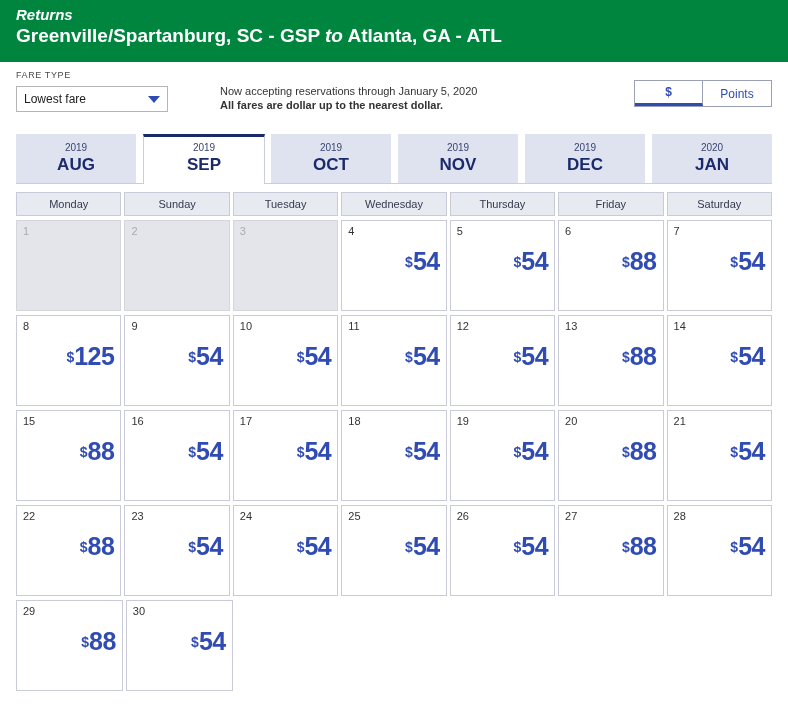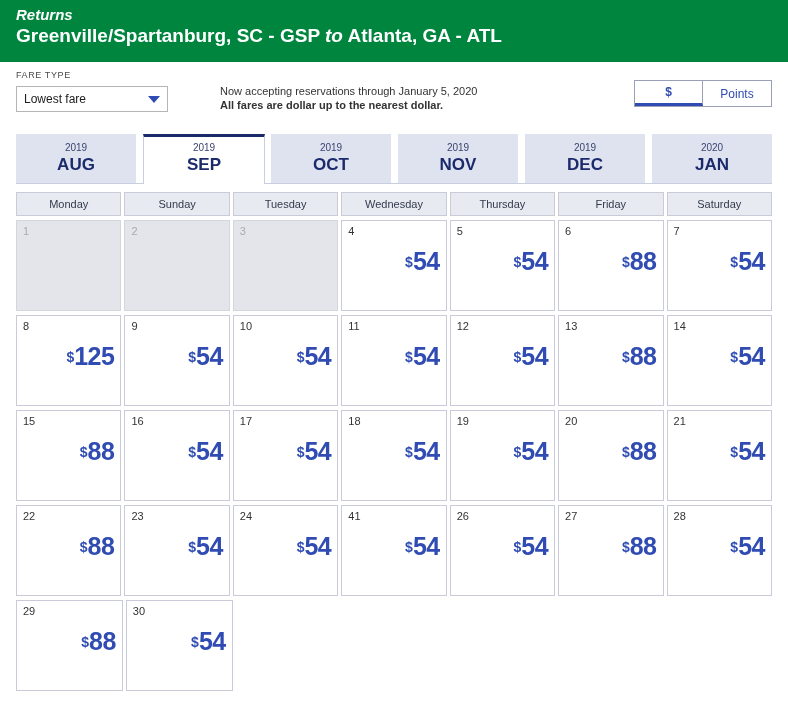--- a/index.html
+++ b/index.html
@@ -390,21 +390,21 @@
         </div>
         <div class="cell">
           <div class="daynum">23</div>
           <div class="fare"><span class="cur">$</span><span class="amt">54</span></div>
         </div>
         <div class="cell">
           <div class="daynum">24</div>
           <div class="fare"><span class="cur">$</span><span class="amt">54</span></div>
         </div>
         <div class="cell">
-          <div class="daynum">41</div>
+          <div class="daynum">25</div>
           <div class="fare"><span class="cur">$</span><span class="amt">54</span></div>
         </div>
         <div class="cell">
           <div class="daynum">26</div>
           <div class="fare"><span class="cur">$</span><span class="amt">54</span></div>
         </div>
         <div class="cell">
           <div class="daynum">27</div>
           <div class="fare"><span class="cur">$</span><span class="amt">88</span></div>
         </div>

